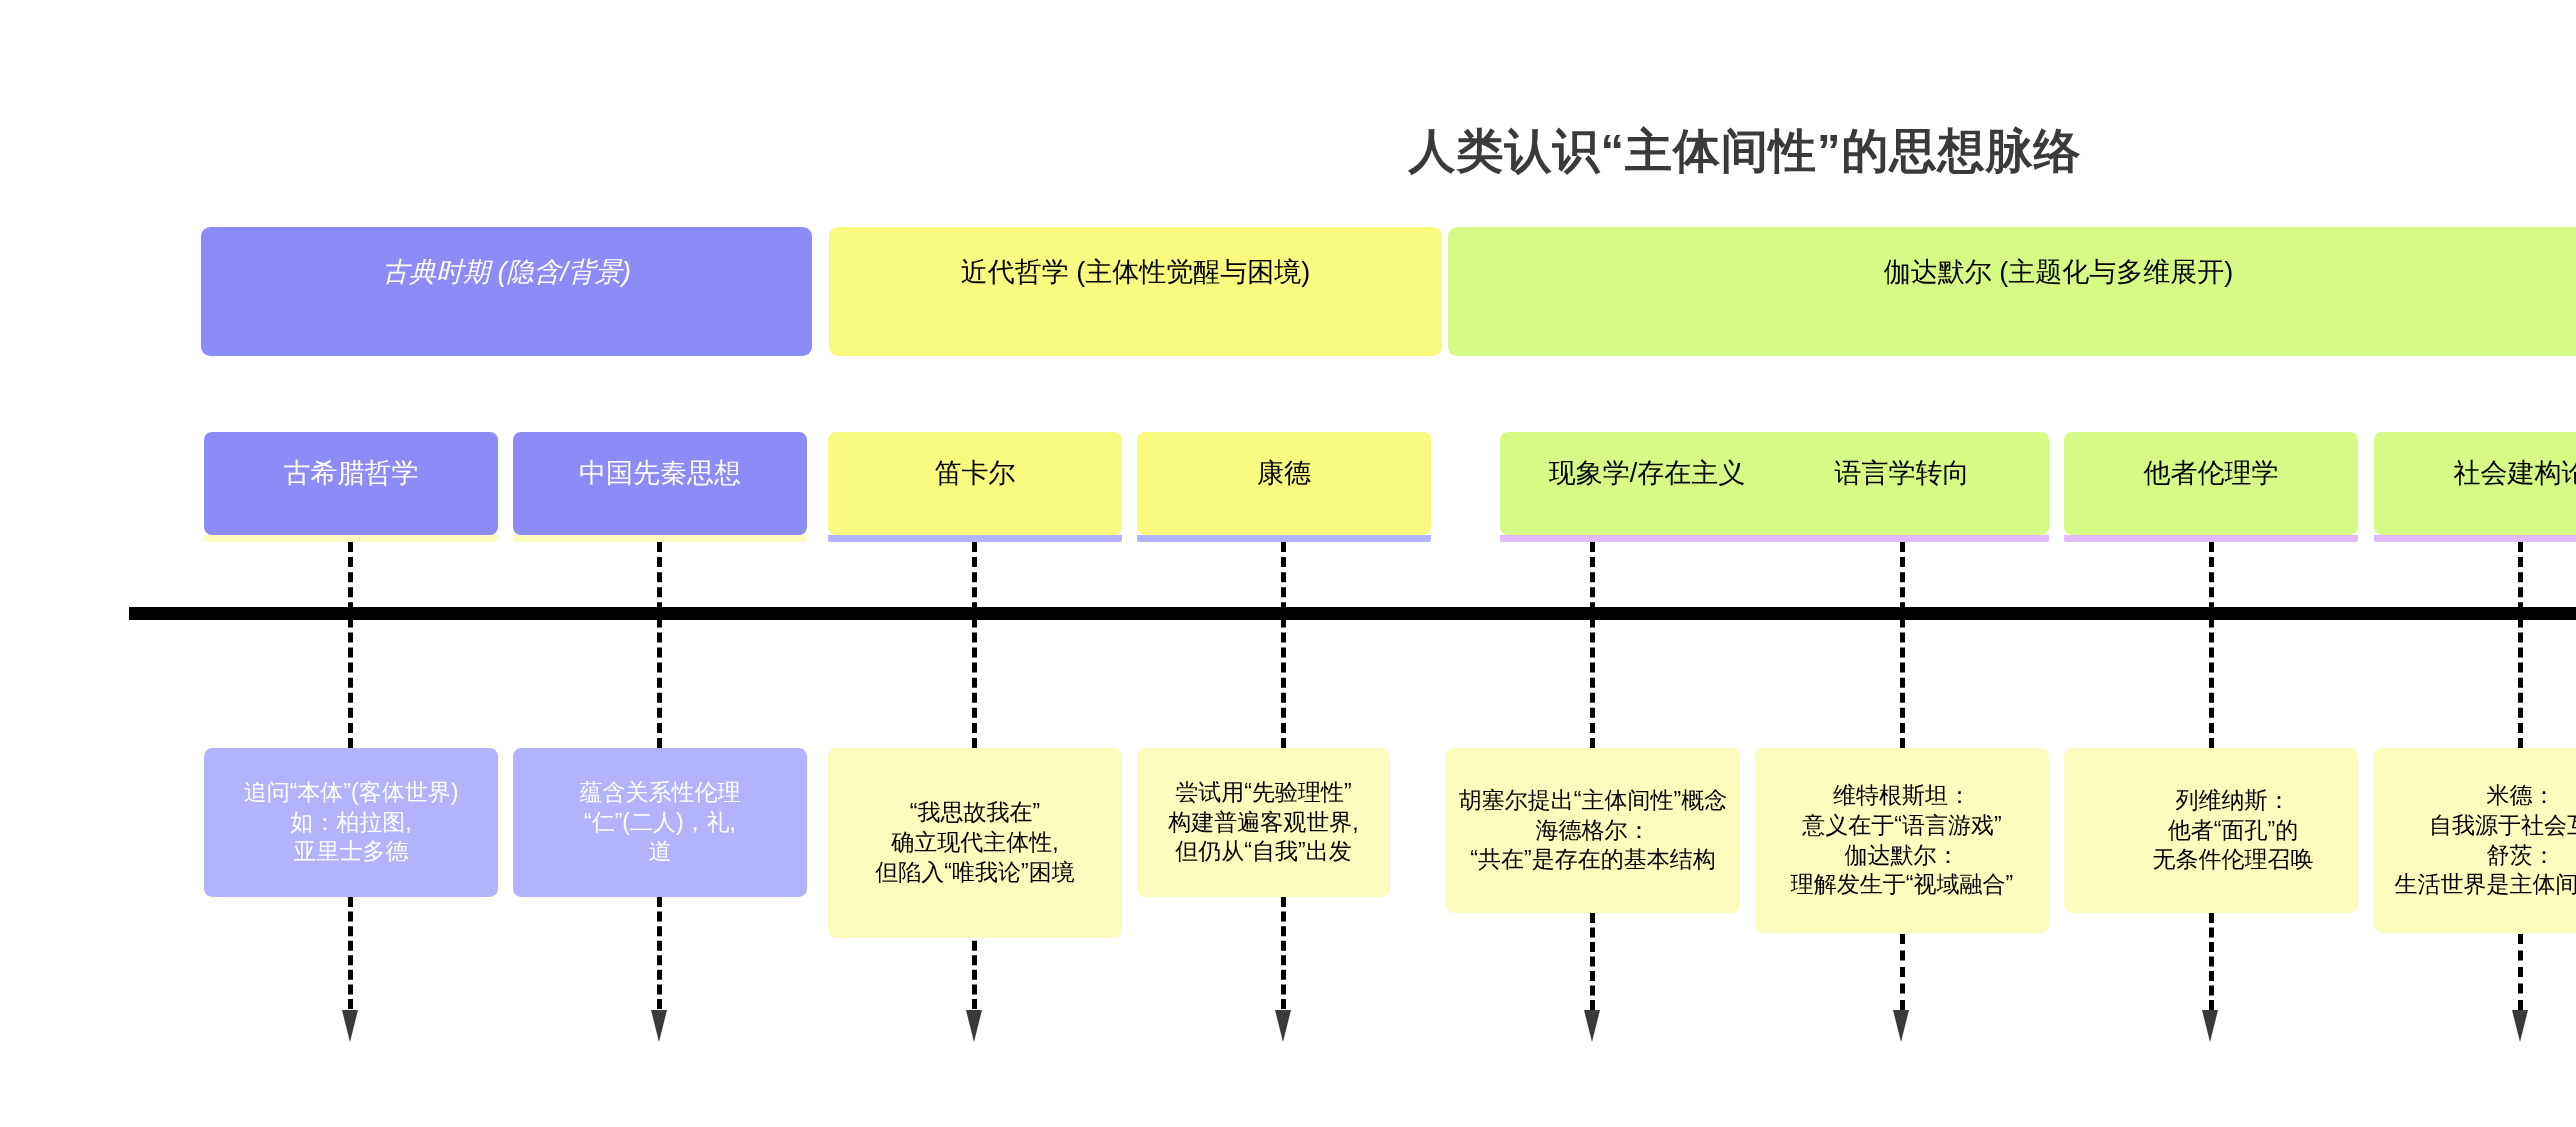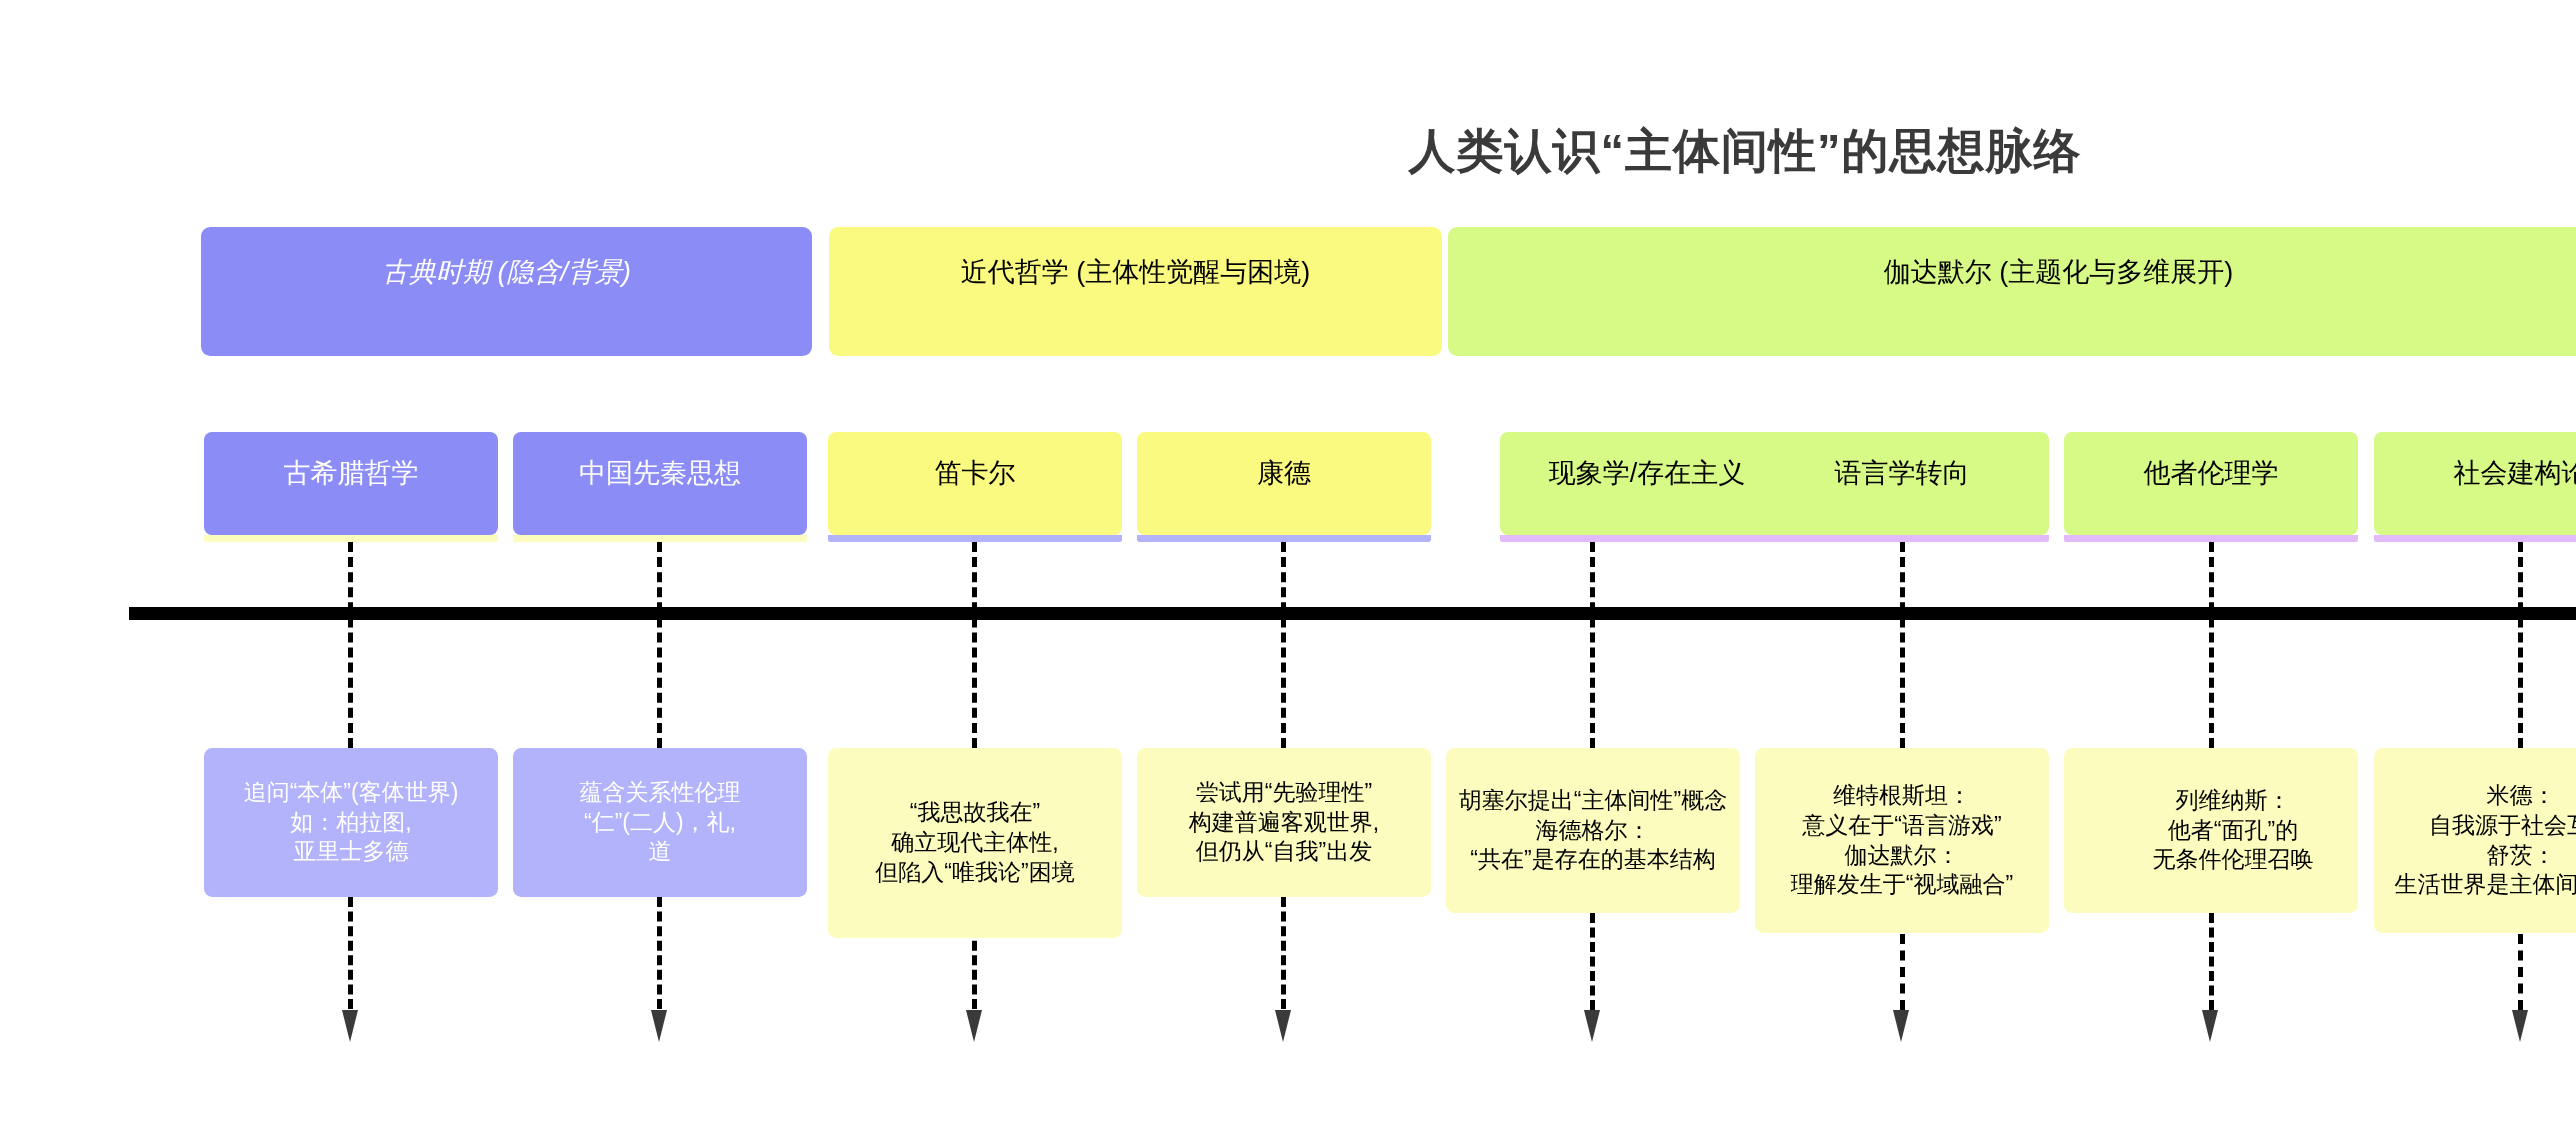--- a/index.html
+++ b/index.html
@@ -154,21 +154,21 @@
       <div class="desc" style="left: 513px; width: 294px; height: 149px; background: rgb(179, 179, 251); color: rgb(255, 255, 255);">
         <span class="txt">蕴含关系性伦理
 “仁”(二人)，礼,
 道</span>
       </div>
       <div class="desc" style="left: 828px; width: 294px; height: 190px; background: rgb(252, 252, 190); color: rgb(0, 0, 0);">
         <span class="txt">“我思故我在”
 确立现代主体性,
 但陷入“唯我论”困境</span>
       </div>
-      <div class="desc" style="left: 1137px; width: 294px; height: 149px; background: rgb(252, 252, 190); color: rgb(0, 0, 0);">
+      <div class="desc" style="left: 1137px; width: 253px; height: 149px; background: rgb(252, 252, 190); color: rgb(0, 0, 0);">
         <span class="txt">尝试用“先验理性”
 构建普遍客观世界,
 但仍从“自我”出发</span>
       </div>
       <div class="desc" style="left: 1446px; width: 294px; height: 165px; background: rgb(252, 252, 190); color: rgb(0, 0, 0);">
         <span class="txt">胡塞尔提出“主体间性”概念
 海德格尔：
 “共在”是存在的基本结构</span>
       </div>
       <div class="desc" style="left: 1755px; width: 294px; height: 185px; background: rgb(252, 252, 190); color: rgb(0, 0, 0);">

